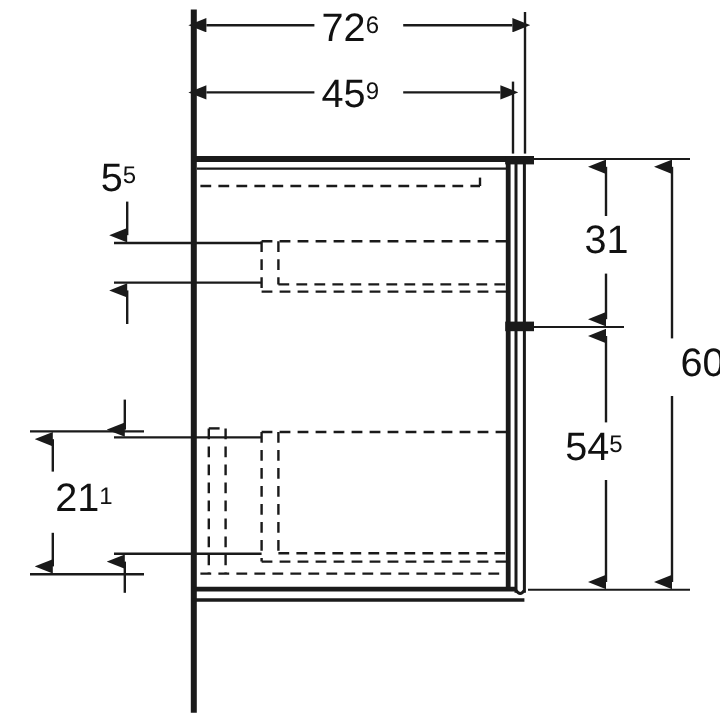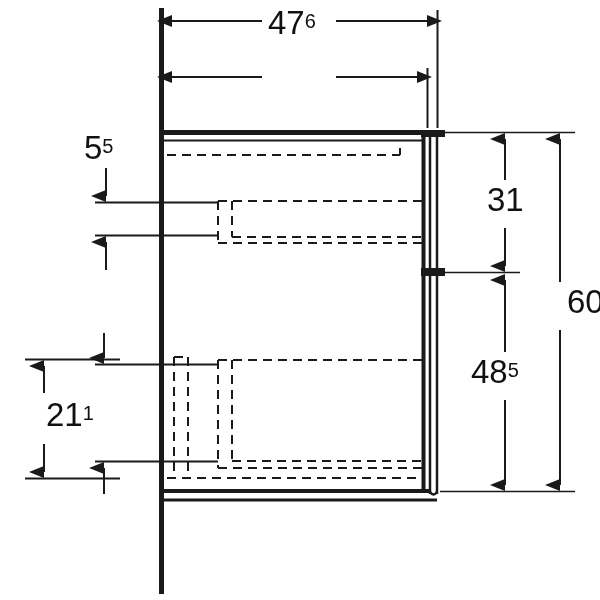--- a/index.html
+++ b/index.html
@@ -156,34 +156,37 @@
     </g>
 
     <g>
       <line x1="560" y1="282" x2="560" y2="139" stroke="#1a1a1a" stroke-width="2" marker-end="url(#arrU)"></line>
       <line x1="560" y1="330" x2="560" y2="485" stroke="#1a1a1a" stroke-width="2" marker-end="url(#arrD)"></line>
     </g>
 
   </svg>
 
   <div class="dimtext t-476">
-    <span class="base">47</span><span class="sup">6</span>
+    <span class="base">72</span><span class="sup">6</span>
   </div>
 
+  <div class="dimtext t-459">
+    <span class="base">45</span><span class="sup">9</span>
+  </div>
 
   <div class="dimtext t-55">
     <span class="base">5</span><span class="sup">5</span>
   </div>
 
   <div class="dimtext t-23">
     <span class="base">31</span><span class="sup"></span>
   </div>
 
   <div class="dimtext t-365">
-    <span class="base">48</span><span class="sup">5</span>
+    <span class="base">54</span><span class="sup">5</span>
   </div>
 
   <div class="dimtext t-60">
     <span class="base">60</span><span class="sup"></span>
   </div>
 
   <div class="dimtext t-211">
     <span class="base">21</span><span class="sup">1</span>
   </div>
 

